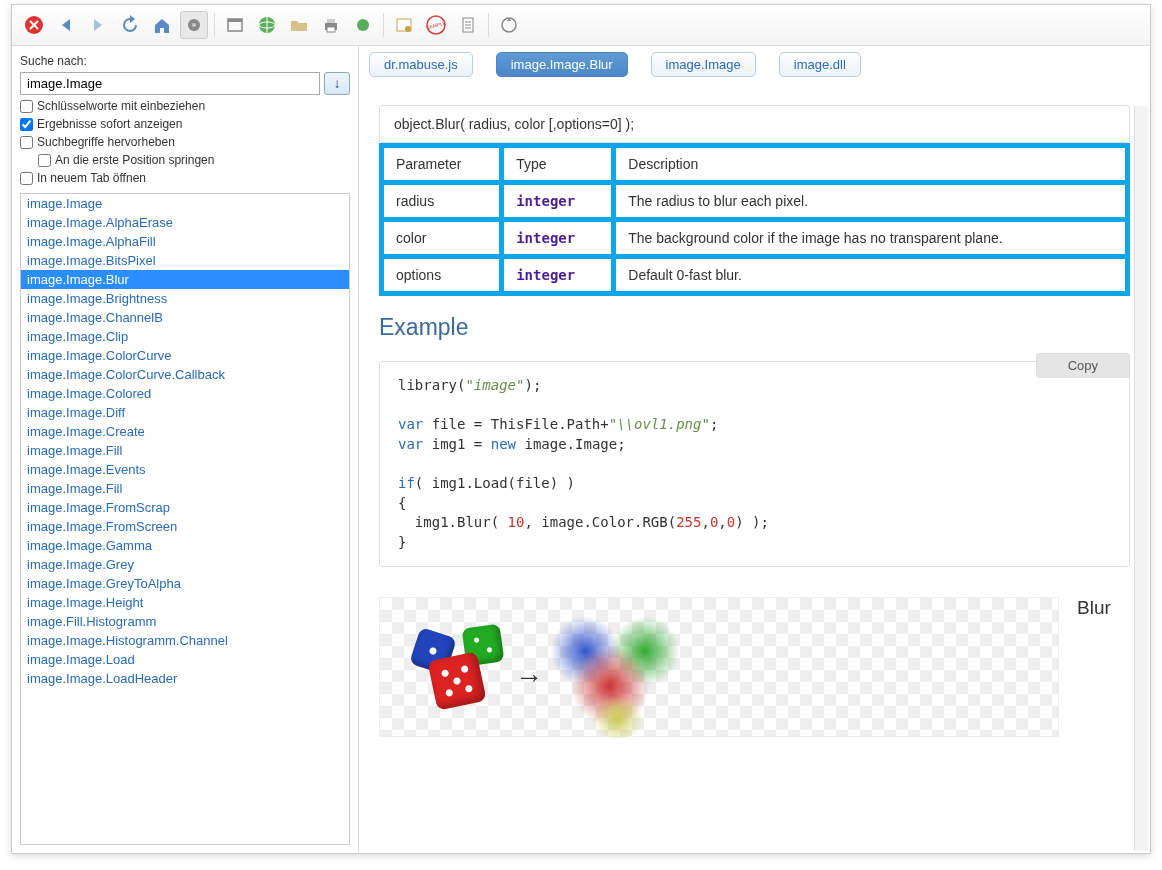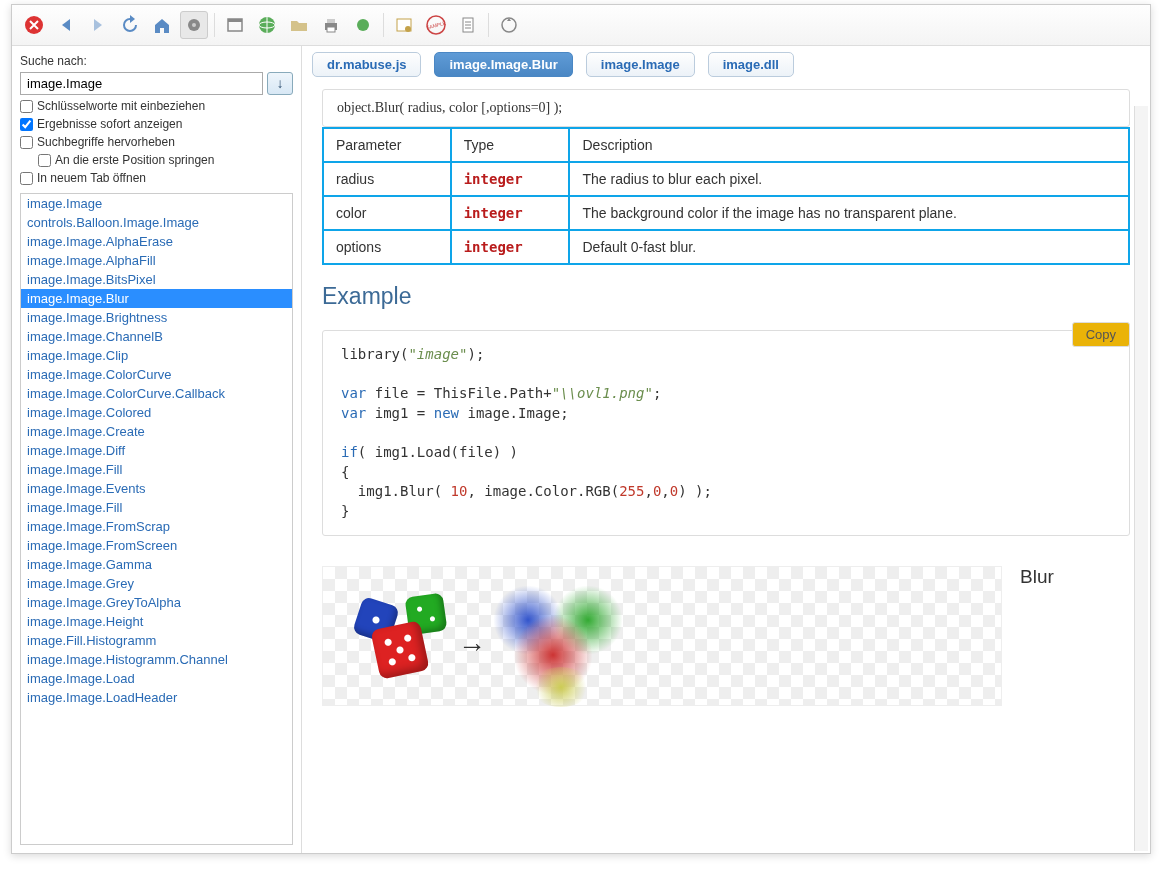--- a/index.html
+++ b/index.html
@@ -2,44 +2,44 @@
 <html><head>
 <meta charset="utf-8">
 <style>
 * { box-sizing: border-box; margin: 0; padding: 0; }
 body { font-family: "Segoe UI", Tahoma, sans-serif; font-size: 13px; background: #fff; color: #333; width: 1162px; height: 870px; overflow: hidden; position: relative; }
 .window { border: 1px solid #ccc; width: 1140px; height: 850px; margin: 4px auto; background: #fff; display: flex; flex-direction: column; box-shadow: 0 2px 8px rgba(0,0,0,0.15); }
 .toolbar { display: flex; align-items: center; padding: 6px 8px; gap: 4px; border-bottom: 1px solid #ddd; background: linear-gradient(#fefefe,#f4f4f4); }
 .tb-btn { width: 28px; height: 28px; display:flex; align-items:center; justify-content:center; border-radius:4px; cursor:pointer; }
 .tb-sep { width:1px; height:24px; background:#ddd; margin:0 2px; }
 .content { display:flex; flex:1; overflow:hidden; }
-.sidebar { width: 290px; border-right:1px solid #ddd; display:flex; flex-direction:column; padding:8px; gap:4px; }
+.sidebar { width: 347px; border-right:1px solid #ddd; display:flex; flex-direction:column; padding:8px; gap:4px; }
 .side-label { font-size:12px; }
 .search-row { display:flex; gap:4px; }
 .search-input { flex:1; border:1px solid #aaa; padding:3px 6px; font-size:13px; }
 .search-btn { width:26px; border:1px solid #8ab; background:linear-gradient(#eef5fb,#d8e8f5); border-radius:3px; cursor:pointer; display:flex; align-items:center; justify-content:center; color:#246; }
 .cb-row { display:flex; align-items:center; gap:4px; font-size:12px; }
 .cb-row.indent { margin-left:18px; }
 .cb-row input { margin:0; }
 .result-list { flex:1; overflow-y:auto; border:1px solid #ccc; margin-top:4px; }
 .result-item { padding:2px 6px; color:#2a6bb5; cursor:pointer; font-size:13px; white-space:nowrap; }
 .result-item.selected { background:#2a8eff; color:#fff; }
 .main { flex:1; display:flex; flex-direction:column; overflow:hidden; }
-.tabs { display:flex; gap:13px; padding:6px 10px;font-weight:bold; }
+.tabs { display:flex; gap:23px; padding:6px 10px; }
 .tab { padding:4px 14px; border:1px solid #bcd; border-radius:5px; background:linear-gradient(#fefefe,#ecf2f8); color:#2a6bb5; font-size:13px; cursor:pointer; }
 .tab.active { background:linear-gradient(#5f9bd6,#4a87c4); color:#fff; border-color:#4a87c4; }
 .doc { flex:1; overflow-y:auto; padding:0 20px 20px 20px; }
-.codebox { border:1px solid #ddd; border-radius:3px; padding:10px 14px; font-family: Liberation Serif, serif; font-size:14px; color:#333; background:#fff; margin-top:6px;}
+.codebox { border:1px solid #ddd; border-radius:3px; padding:10px 14px; font-family: Liberation Sans, sans-serif; font-size:14px; color:#333; background:#fff; margin-top:22px;}
 h2.section { color:#3c6a96; font-weight:400; font-size:23px; margin:18px 0 10px 0; }
 table.param { width:100%; border-collapse:collapse; }
-table.param th, table.param td { border:2px solid #0ea5e9; padding:8px 12px; text-align:left; font-size:14px; }
+table.param th, table.param td { border:5px solid #0ea5e9; padding:8px 12px; text-align:left; font-size:14px; }
 table.param th { font-weight:500; color:#333; }
-.type-cell { color:#b91c1c; font-family:Consolas,monospace; font-size:12px; font-weight:600; vertical-align:top; }
+.type-cell { color:#4c1d95; font-family:Consolas,monospace; font-size:12px; font-weight:600; vertical-align:top; }
 .example-wrap { position:relative; margin-top:20px; }
-.copy-btn { position:absolute; right:0; top:-8px; border:1px solid #ddd; background:#eab308; padding:4px 13px; font-size:13px; color:#555; cursor:pointer; border-radius:3px; }
+.copy-btn { position:absolute; right:0; top:-8px; border:1px solid #ddd; background:#e5e5e5; padding:4px 31px; font-size:13px; color:#555; cursor:pointer; border-radius:3px; }
 .code-ex { border:1px solid #ddd; border-radius:3px; padding:14px 18px; font-family:Consolas,monospace; font-size:14px; line-height:1.4; white-space:pre; }
 .kw-g { color:#6b8e4e; font-style:italic; }
 .kw-b { color:#2a6bb5; }
 .kw-n { color:#c0392b; }
 .img-row { display:flex; align-items:flex-start; gap:18px; margin-top:30px; }
 .checker { background-image: linear-gradient(45deg,#eee 25%,transparent 25%,transparent 75%,#eee 75%),linear-gradient(45deg,#eee 25%,transparent 25%,transparent 75%,#eee 75%); background-size:24px 24px; background-position:0 0,12px 12px; background-color:#fff; width:680px; height:140px; border:1px solid #eee; position:relative; }
 .dice { position:absolute; border-radius:8px; }
 .d-red { width:50px; height:50px; background:#d22; left:52px; top:58px; transform:rotate(-12deg); box-shadow: inset -4px -4px 8px rgba(0,0,0,0.3); }
 .d-red::after { content:""; position:absolute; inset:0; background: radial-gradient(circle at 30% 30%, #fff 3px, transparent 4px), radial-gradient(circle at 70% 30%, #fff 3px, transparent 4px), radial-gradient(circle at 30% 70%, #fff 3px, transparent 4px), radial-gradient(circle at 70% 70%, #fff 3px, transparent 4px), radial-gradient(circle at 50% 50%, #fff 3px, transparent 4px); border-radius:8px;}
 .d-blue { width:38px; height:38px; background:#24b; left:34px; top:34px; transform:rotate(18deg); box-shadow: inset -3px -3px 6px rgba(0,0,0,0.3);}
@@ -173,33 +173,32 @@
       <label class="cb-row indent">
           <input type="checkbox" style="">
           <span>An die erste Position springen</span>
         </label>
       <label class="cb-row">
           <input type="checkbox" style="">
           <span>In neuem Tab öffnen</span>
         </label>
       <div class="result-list" id="result-list">
           <div class="result-item">image.Image</div>
-          <div class="result-item">controls.Balloon.Image.Image</div>
           <div class="result-item">image.Image.AlphaErase</div>
           <div class="result-item">image.Image.AlphaFill</div>
           <div class="result-item">image.Image.BitsPixel</div>
           <div class="result-item selected">image.Image.Blur</div>
           <div class="result-item">image.Image.Brightness</div>
           <div class="result-item">image.Image.ChannelB</div>
           <div class="result-item">image.Image.Clip</div>
           <div class="result-item">image.Image.ColorCurve</div>
           <div class="result-item">image.Image.ColorCurve.Callback</div>
           <div class="result-item">image.Image.Colored</div>
+          <div class="result-item">image.Image.Diff</div>
           <div class="result-item">image.Image.Create</div>
-          <div class="result-item">image.Image.Diff</div>
           <div class="result-item">image.Image.Fill</div>
           <div class="result-item">image.Image.Events</div>
           <div class="result-item">image.Image.Fill</div>
           <div class="result-item">image.Image.FromScrap</div>
           <div class="result-item">image.Image.FromScreen</div>
           <div class="result-item">image.Image.Gamma</div>
           <div class="result-item">image.Image.Grey</div>
           <div class="result-item">image.Image.GreyToAlpha</div>
           <div class="result-item">image.Image.Height</div>
           <div class="result-item">image.Fill.Histogramm</div>

